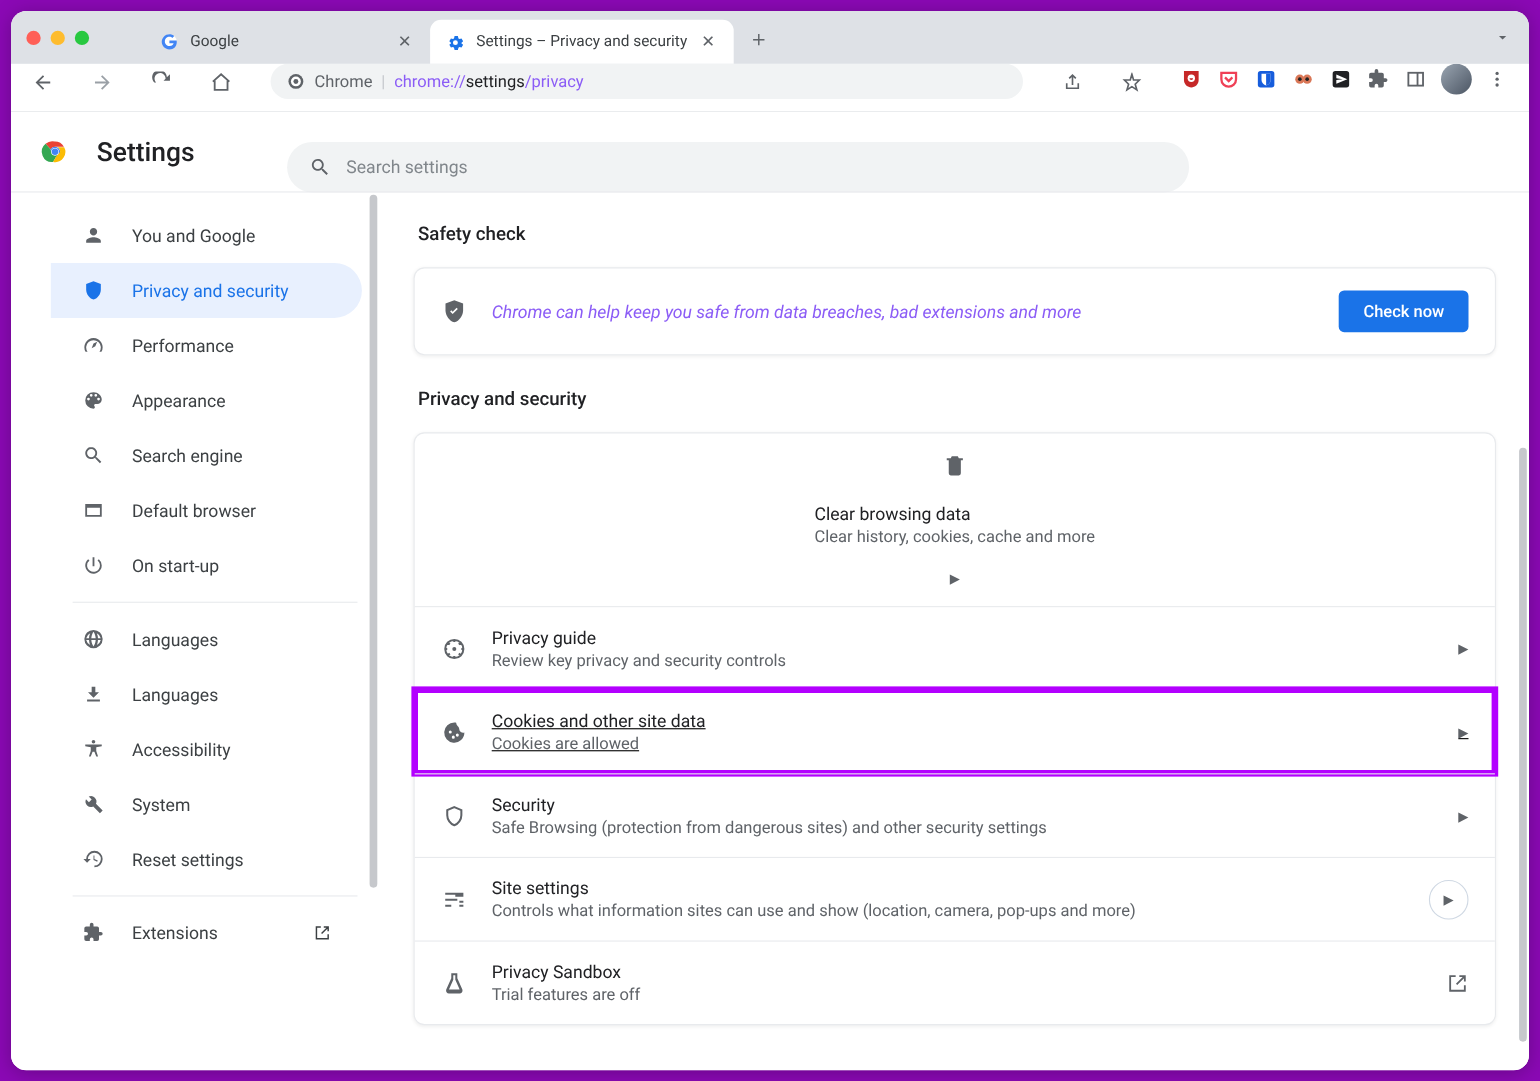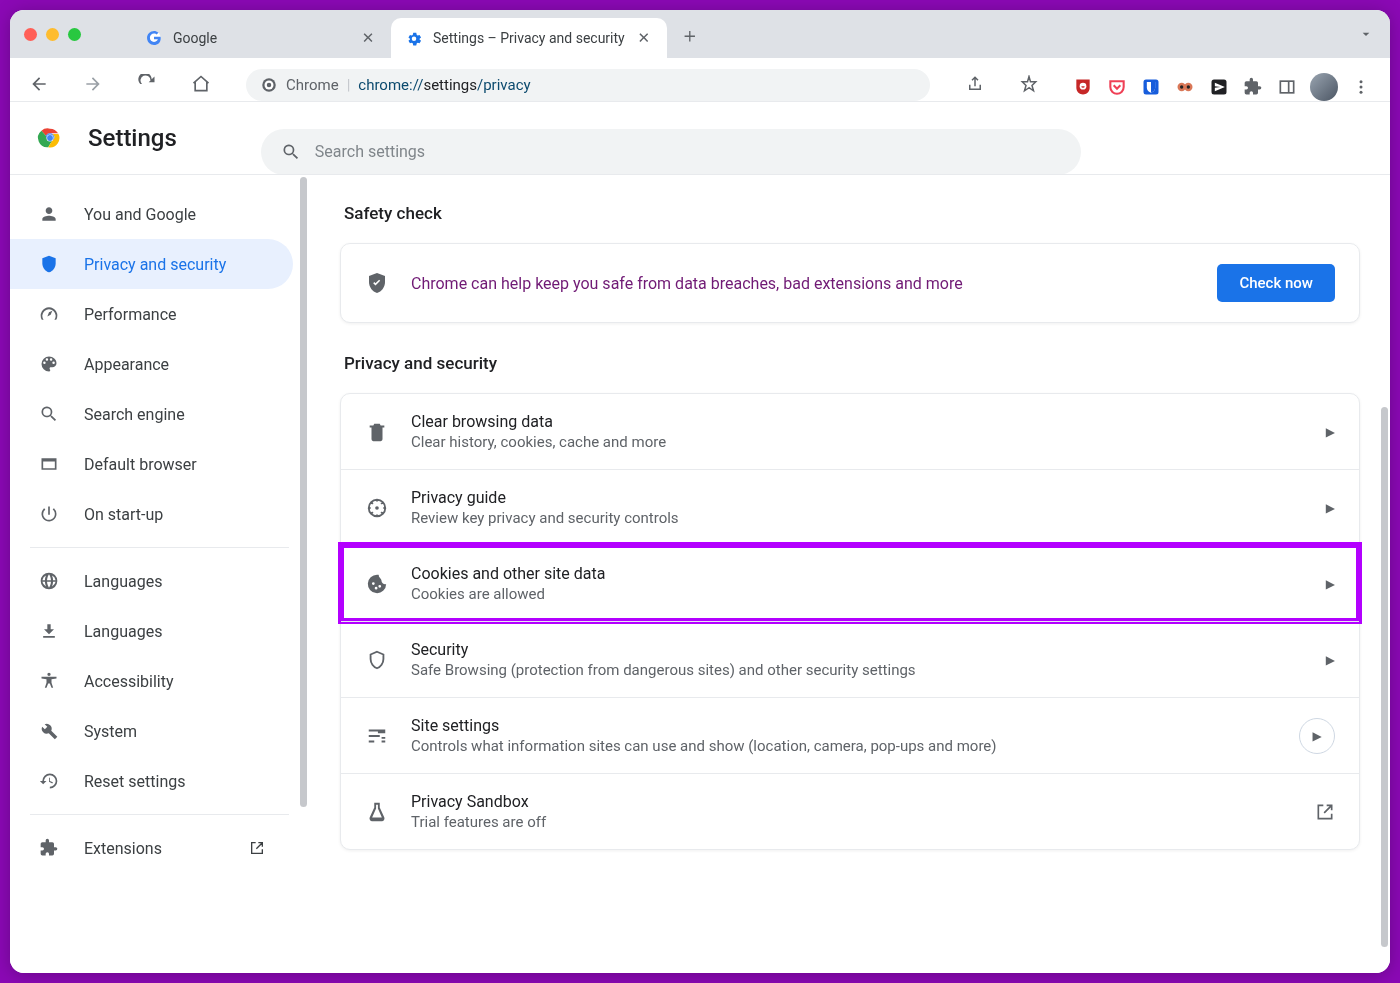--- a/index.html
+++ b/index.html
@@ -10,67 +10,67 @@
 .dot { width:13px; height:13px; border-radius:50%; }
 .dot.red{background:#ff5f57;} .dot.yellow{background:#febc2e;} .dot.green{background:#28c840;}
 .tabs { display:flex; align-self:flex-end; height:40px; }
 .tab { display:flex; align-items:center; padding:0 14px; min-width:260px; max-width:300px; font-size:14px; color:#3c4043; border-top-left-radius:10px; border-top-right-radius:10px; position:relative; gap:10px; }
 .tab.active { background:#fff; }
 .tab .favicon { width:18px; height:18px; flex:0 0 18px; display:flex; align-items:center; justify-content:center; }
 .tab .tab-title { flex:1; white-space:nowrap; overflow:hidden; text-overflow:ellipsis; }
 .tab .tab-close { width:18px;height:18px; font-size:15px; color:#5f6368; display:flex;align-items:center;justify-content:center;}
 .newtab { width:34px; height:34px; display:flex; align-items:center; justify-content:center; color:#5f6368; font-size:20px; margin-left:6px;}
 .tab-overflow { margin-left:auto; margin-right:16px; color:#5f6368; }
-.toolbar { height:44px; background:#fff; display:flex; align-items:flex-end; padding:0 12px; gap:20px; border-bottom:1px solid #e8eaed;}
+.toolbar { height:44px; background:#fff; display:flex; align-items:flex-start; padding:0 12px; gap:20px; border-bottom:1px solid #e8eaed;}
 .tb-btn { width:34px;height:34px; border-radius:50%; display:flex; align-items:center; justify-content:center; color:#5f6368;}
 .omnibox { flex:1; display:flex; align-items:center; height:32px; background:#f1f3f4; border-radius:16px; padding:0 14px; margin:0 8px; color:#202124; font-size:15px; gap:8px; }
 .ext-icons { display:flex; align-items:center; gap:12px; padding:0 6px;}
 .ext-ico { width:22px;height:22px; display:flex;align-items:center;justify-content:center;}
 .avatar { width:28px;height:28px;border-radius:50%; background:linear-gradient(135deg,#9aa5b1,#4b5563); }
 .chrome-label { color:#5f6368; font-size:15px; }
-.chrome-path-grey { color:#0c4a6e; }
+.chrome-path-grey { color:#8b5cf6; }
 .chrome-path-black { color:#202124; }
 
 .app { flex:1; display:flex; flex-direction:column; overflow:hidden; background:#fff; }
 .app-header { height:72px; display:flex; align-items:center; padding:0 26px; gap:24px; }
 .app-logo { width:28px;height:28px; }
 .app-title { font-size:24px; font-weight:500; color:#202124; }
 .search-wrap { flex:1; max-width:820px; margin-left:60px; }
 .search-box { height:46px; background:#f1f3f4; border-radius:23px; display:flex; align-items:center; padding:0 20px; gap:14px; color:#5f6368;margin-top:27px; }
 .search-box input { border:none; background:transparent; font-size:16px; flex:1; outline:none; color:#202124; }
 .search-box input::placeholder { color:#80868b; }
 
-.body-row { flex:1; display:flex; overflow:hidden; border-top:1px solid #e8eaed;}
+.body-row { flex:1; display:flex; overflow:hidden; border-top:1px solid #e8eaed;padding-left:36px;}
 .sidebar { width:300px; padding:14px 0; overflow-y:auto; border-right:1px solid transparent; position:relative;}
 .side-scroll { position:absolute; right:0; top:0; bottom:0; width:11px; background:transparent;}
 .side-scroll .thumb { width:7px; margin:2px auto; background:#c6c8cc; border-radius:4px; height:630px; }
 .nav-item { display:flex; align-items:center; height:50px; padding:0 28px; gap:24px; color:#3c4043; font-size:16px; border-top-right-radius:25px; border-bottom-right-radius:25px; margin-right:16px; cursor:pointer;}
 .nav-item.active { background:#e8f0fe; color:#1a73e8; }
 .nav-item.active svg { fill:#1a73e8; }
 .nav-item svg { fill:#5f6368; }
 .nav-icon { width:22px; height:22px; display:flex; align-items:center; justify-content:center; flex:0 0 22px; }
 .nav-divider { height:1px; background:#e8eaed; margin:8px 20px; }
 
 .content { flex:1; overflow-y:auto; padding:18px 30px 0 30px; position:relative;}
 .scroll-main { position:absolute; right:0; top:0; bottom:0; width:11px;}
 .scroll-main .thumb { width:7px; margin:2px auto; background:#c6c8cc; border-radius:4px; height:540px; position:absolute; right:2px; top:230px;}
 .section-title { font-size:17px; font-weight:500; color:#202124; margin:10px 0 20px 4px; }
 .card { background:#fff; border:1px solid #e8eaed; border-radius:10px; box-shadow:0 1px 3px rgba(60,64,67,.08); margin-bottom:30px; }
 .safety-row { display:flex; align-items:center; padding:20px 24px; gap:22px; }
-.safety-row .txt { flex:1; font-size:16px; color:#701a75; }
+.safety-row .txt { flex:1; font-size:16px; color:#8b5cf6;font-style:italic; }
 .chk-btn { background:#1a73e8; color:#fff; border:none; border-radius:5px; padding:10px 22px; font-size:15px; font-weight:500; cursor:pointer;}
 .list-row { display:flex; align-items:center; padding:18px 24px; border-top:1px solid #e8eaed; gap:22px; position:relative;}
-.list-row:first-child{border-top:none;}
+.list-row:first-child{border-top:none;flex-direction:column;}
 .row-ico { width:24px; flex:0 0 24px; display:flex; justify-content:center; color:#5f6368;}
 .row-txt { flex:1; }
 .row-txt .t1 { font-size:16px; color:#202124; }
 .row-txt .t2 { font-size:15px; color:#5f6368; margin-top:2px;}
 .chev { color:#5f6368; font-size:12px;}
 .chev.circled { width:36px;height:36px;border:1px solid #cfd8e3;border-radius:50%;display:flex;align-items:center;justify-content:center;}
-.row-hl { outline:6px solid #b300ff; outline-offset:-3px; }
+.row-hl { outline:6px solid #b300ff; outline-offset:-3px;text-decoration:underline; }
 .ext-link { width:20px;height:20px; color:#5f6368;}
 svg { display:block; }
 </style>
 </head>
 <body>
 
 <svg width="0" height="0" style="position:absolute">
 <defs>
 <symbol id="i-person" viewBox="0 0 24 24">
         <path d="M12 12c2.2 0 4-1.8 4-4s-1.8-4-4-4-4 1.8-4 4 1.8 4 4 4zm0 2c-2.7 0-8 1.3-8 4v2h16v-2c0-2.7-5.3-4-8-4z"></path>

